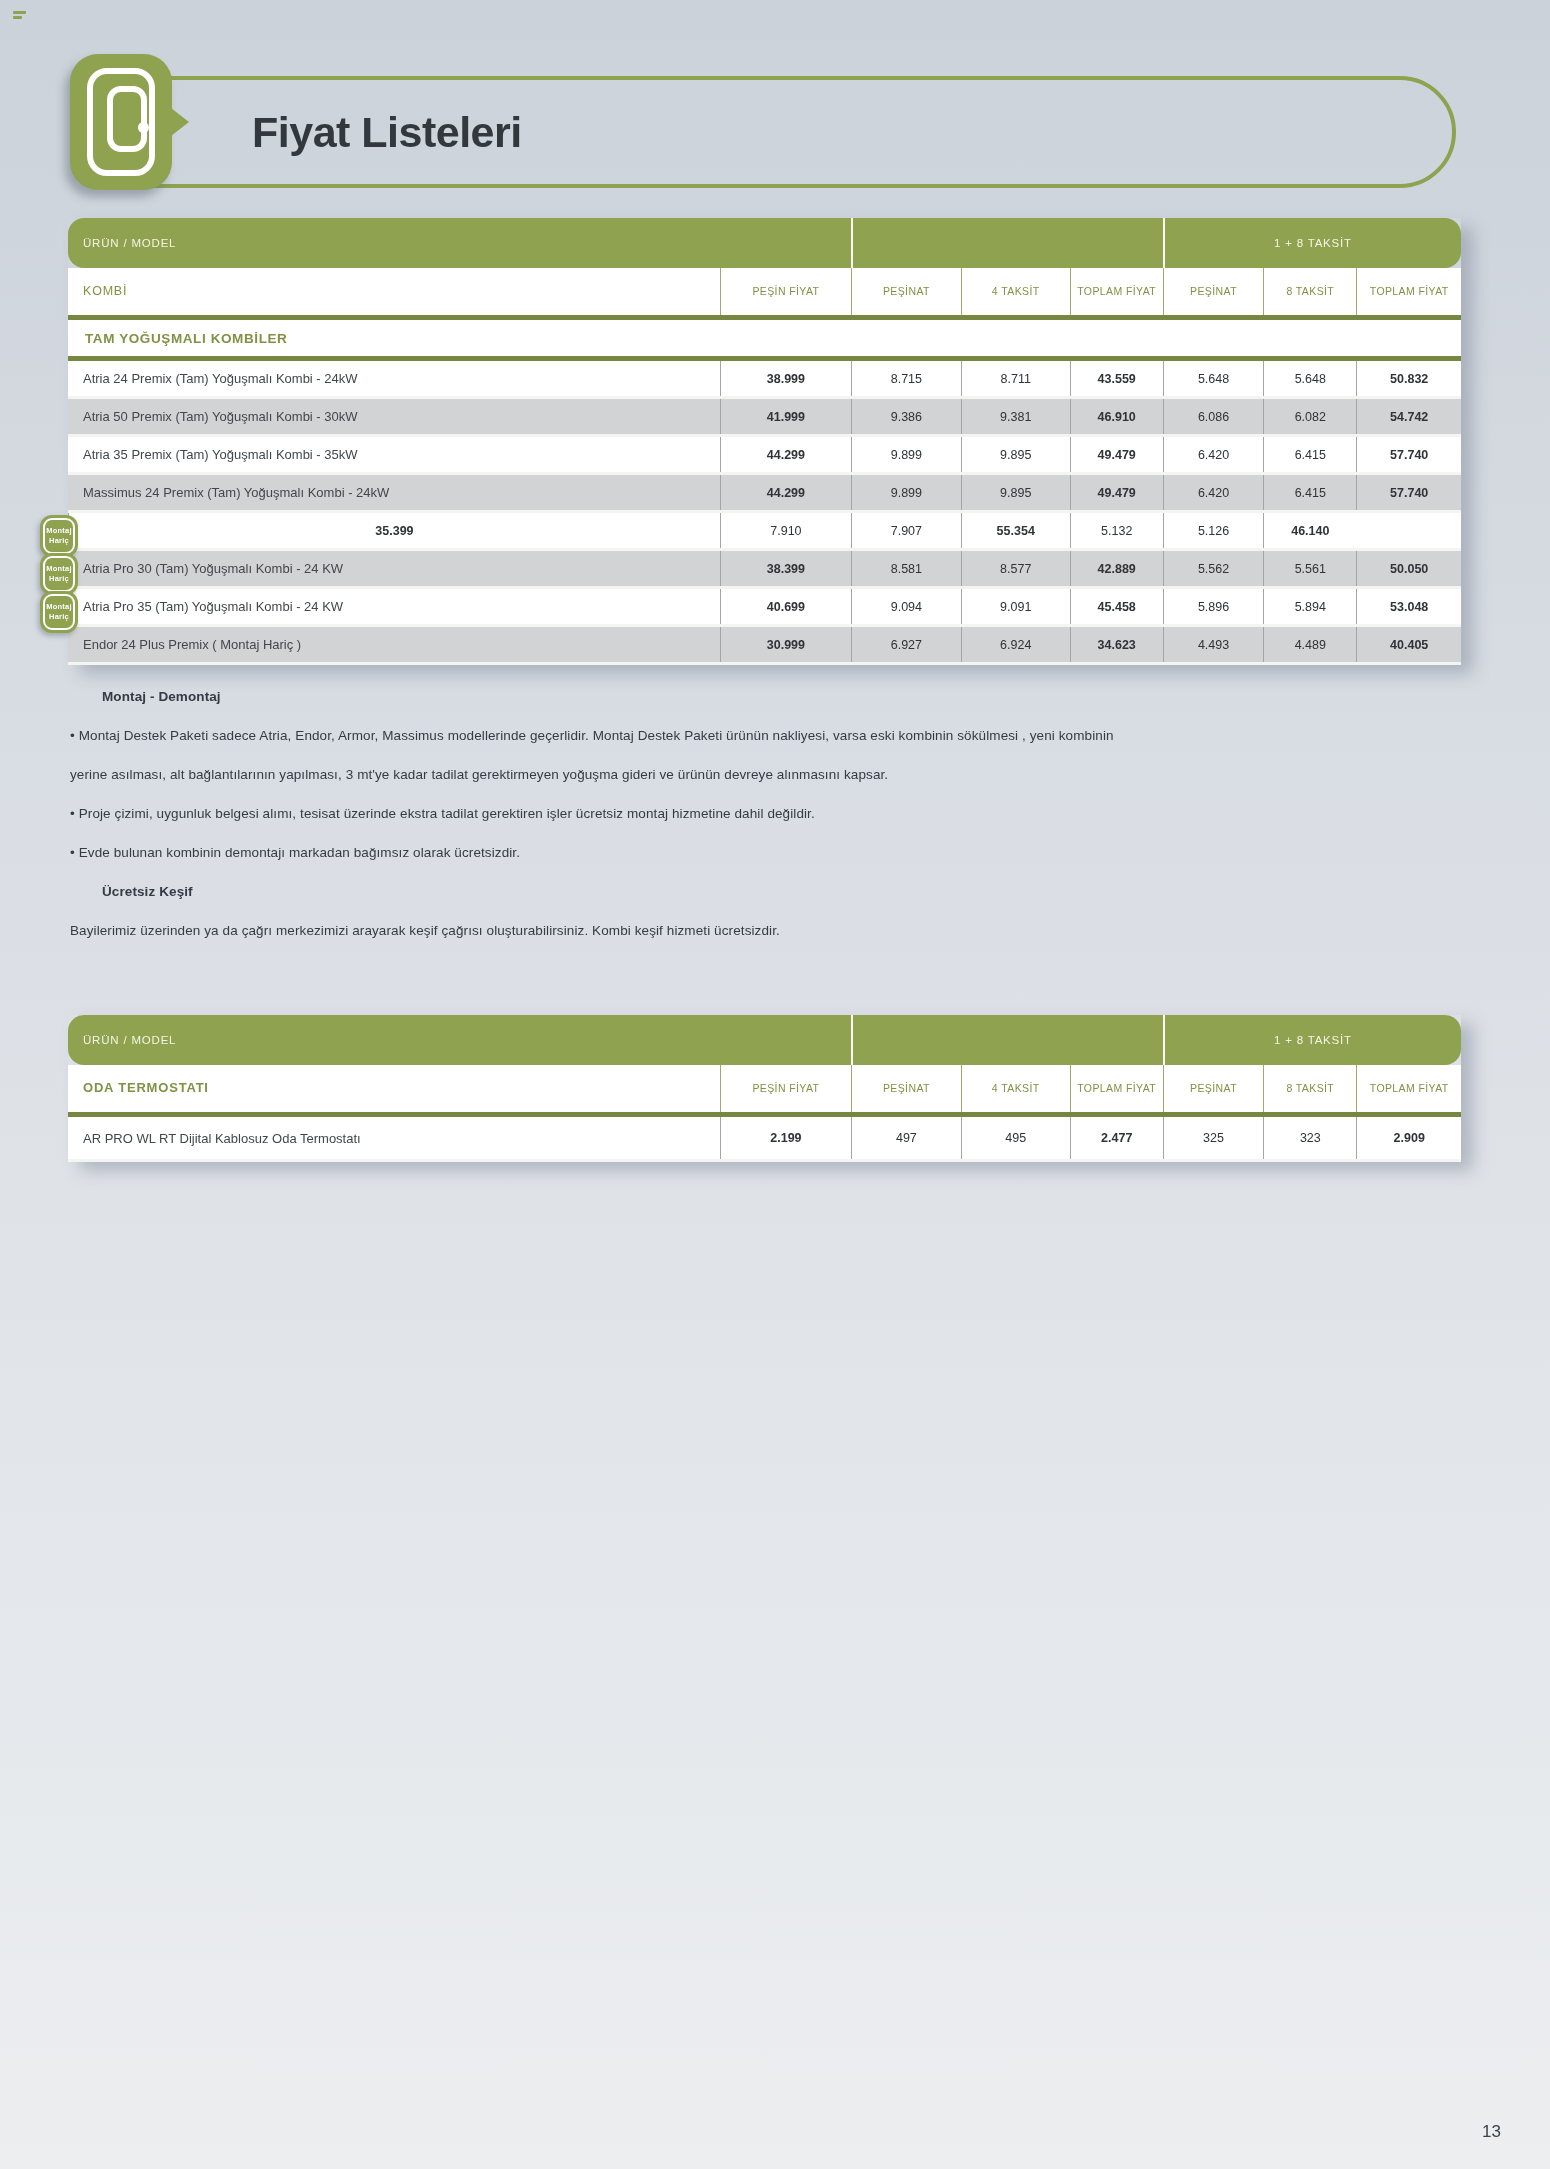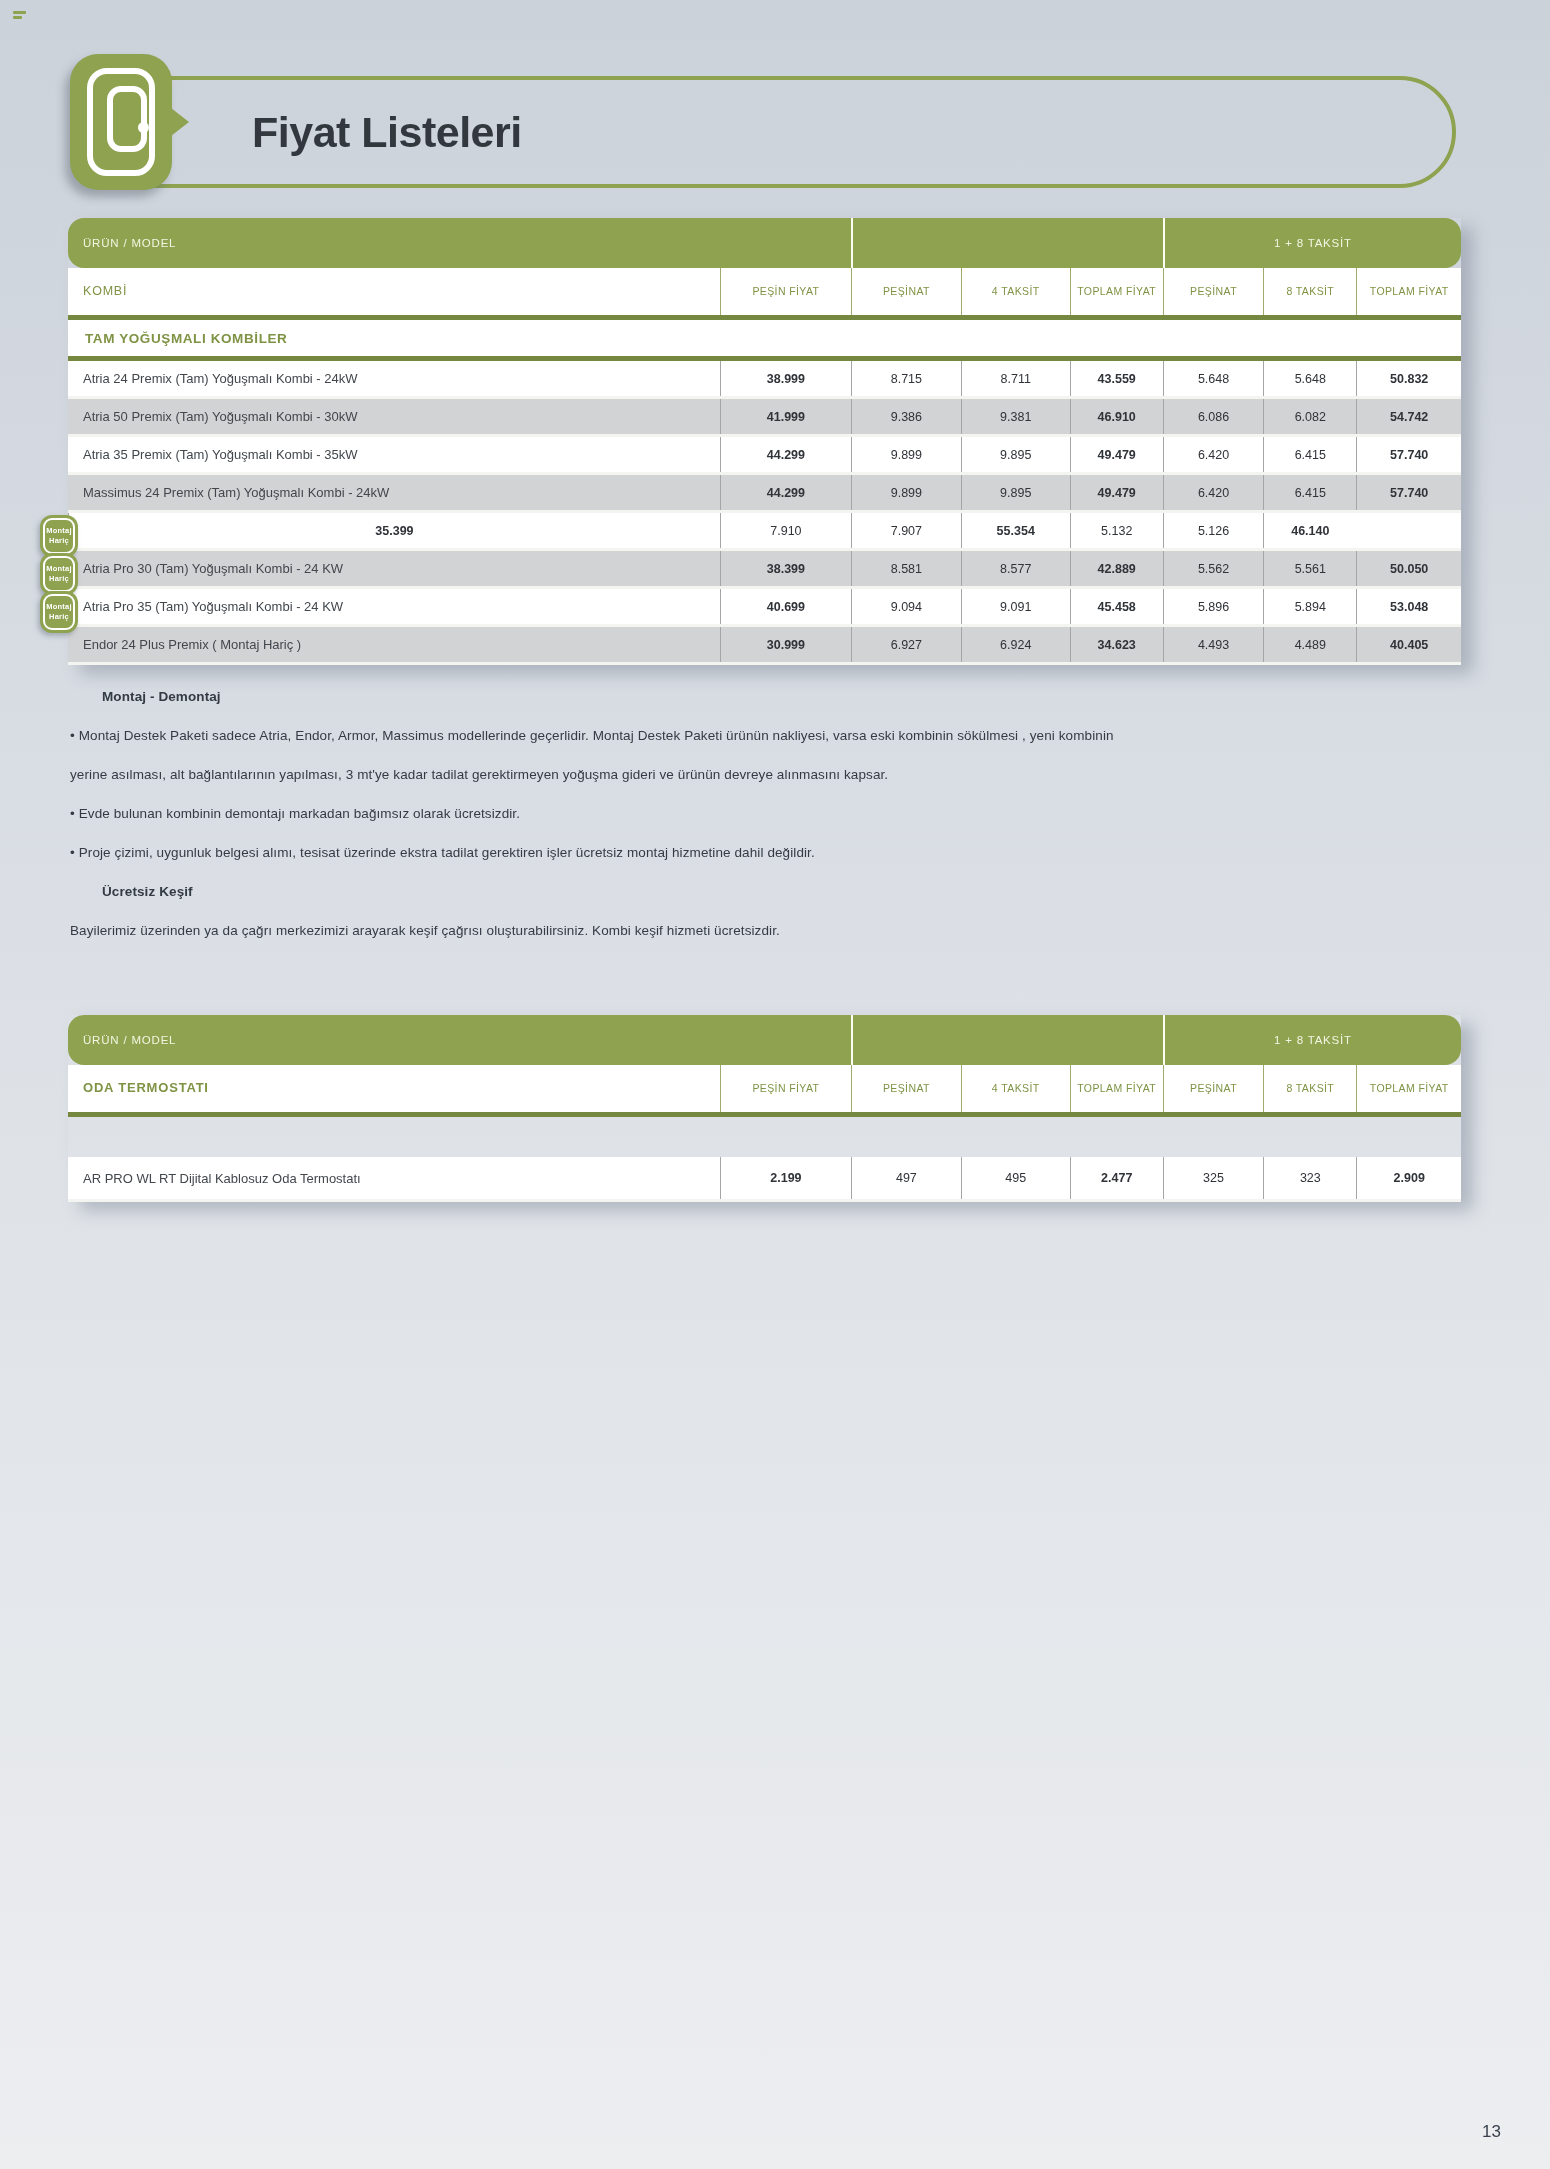--- a/index.html
+++ b/index.html
@@ -243,22 +243,22 @@
   <div class="mh-txt">
       <span>Montaj</span>
       <span>Hariç</span>
     </div>
 </div>
 
 <div class="notes">
   <div class="nh">Montaj - Demontaj</div>
   <div>• Montaj Destek Paketi sadece Atria, Endor, Armor, Massimus modellerinde geçerlidir. Montaj Destek Paketi ürünün nakliyesi, varsa eski kombinin sökülmesi , yeni kombinin</div>
   <div>yerine asılması, alt bağlantılarının yapılması, 3 mt'ye kadar tadilat gerektirmeyen yoğuşma gideri ve ürünün devreye alınmasını kapsar.</div>
+  <div>• Proje çizimi, uygunluk belgesi alımı, tesisat üzerinde ekstra tadilat gerektiren işler ücretsiz montaj hizmetine dahil değildir.</div>
   <div>• Evde bulunan kombinin demontajı markadan bağımsız olarak ücretsizdir.</div>
-  <div>• Proje çizimi, uygunluk belgesi alımı, tesisat üzerinde ekstra tadilat gerektiren işler ücretsiz montaj hizmetine dahil değildir.</div>
   <div class="nh">Ücretsiz Keşif</div>
   <div>Bayilerimiz üzerinden ya da çağrı merkezimizi arayarak keşif çağrısı oluşturabilirsiniz. Kombi keşif hizmeti ücretsizdir.</div>
 </div>
 
 <div class="price-table t2">
   <div class="grp">
     <div class="gleft">ÜRÜN / MODEL</div>
     <div class="gmid"></div>
     <div class="gright">1 + 8 TAKSİT</div>
   </div>
@@ -266,21 +266,21 @@
     <div class="tname bold">ODA TERMOSTATI</div>
     <div class="ch">PEŞİN FİYAT</div>
     <div class="ch">PEŞİNAT</div>
     <div class="ch">4 TAKSİT</div>
     <div class="ch">TOPLAM FİYAT</div>
     <div class="ch">PEŞİNAT</div>
     <div class="ch">8 TAKSİT</div>
     <div class="ch">TOPLAM FİYAT</div>
   </div>
   <div class="rows">
-    <div class="prow" style="height:42px;margin-top:40px;">
+    <div class="prow" style="height:42px;">
       <div class="pname">AR PRO WL RT Dijital Kablosuz Oda Termostatı</div>
       <div class="v b">2.199</div>
       <div class="v">497</div>
       <div class="v">495</div>
       <div class="v b">2.477</div>
       <div class="v">325</div>
       <div class="v">323</div>
       <div class="v b">2.909</div>
     </div>
   </div>

